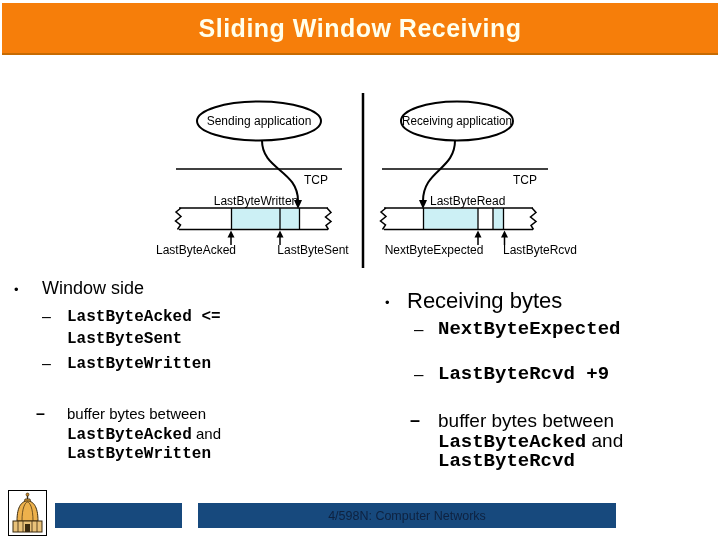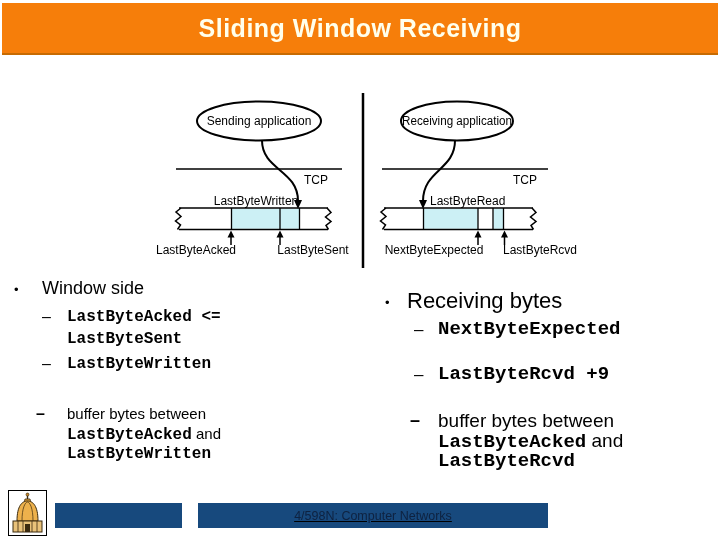--- a/index.html
+++ b/index.html
@@ -38,21 +38,21 @@
   #r-item1 .mono,#r-item2 .mono{font-size:19px;}
   #r-item1 .dash,#r-item2 .dash{font-size:17px;}
   #r-item3{left:410px;top:411px;line-height:19.5px;padding-left:28px;font-size:19px;}
   #r-item3 .mono{font-size:19px;}
   #r-item3 .dash{font-weight:bold;font-size:18px;}
 
   
   .footer-logo{position:absolute;left:8px;top:490px;width:39px;height:46px;}
   .bar{position:absolute;top:503px;height:25px;background:#17497D;}
   #bar-left{left:55px;width:127px;}
-  #bar-course{left:198px;width:350px;display:flex;align-items:center;justify-content:center;text-decoration:underline;}
+  #bar-course{left:198px;width:418px;display:flex;align-items:center;justify-content:center;}
   #bar-course span{font-size:12.5px;color:#0E2240;}
 </style>
 </head>
 <body>
 
 <div class="slide">
 
   <header class="title-bar">
     <h1>Sliding Window Receiving</h1>
   </header>

